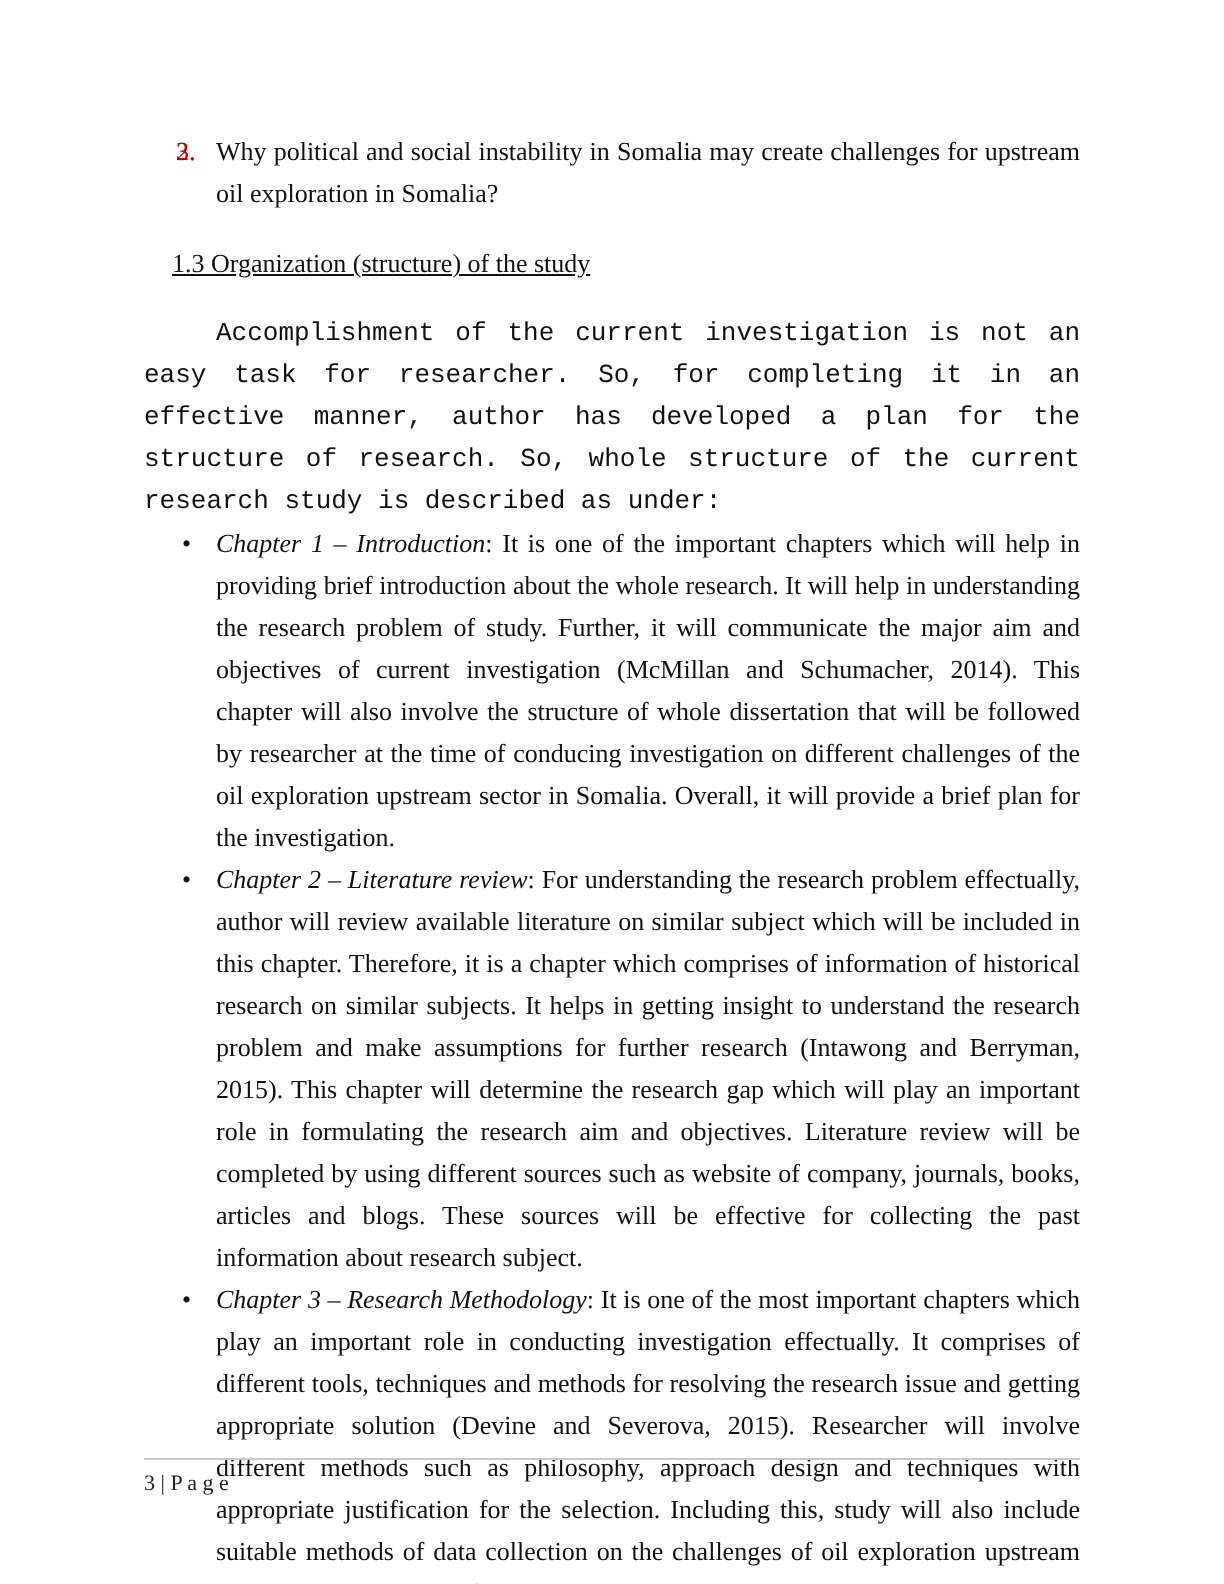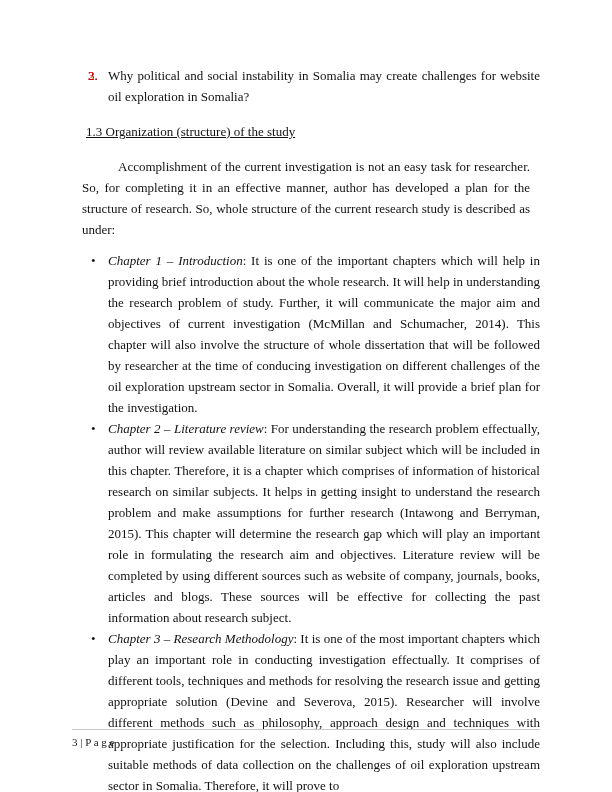--- a/index.html
+++ b/index.html
@@ -29,23 +29,24 @@
   }
   .numbered-item .num {
     position: absolute;
     left: 16px;
     top: 0;
     color: #C00000;
   }
   .section-heading { margin: 14px; }
   .section-heading span { text-decoration: underline; }
   .para {
-    margin: 10px;
+    margin: 0;
     text-align: justify;
     text-indent: 36px;
+    font-family: Liberation Mono, monospace;
   }
   .bullet-item {
     position: relative;
     padding-left: 36px;
     text-align: justify;
   }
   .bullet-item .marker {
     position: absolute;
     left: 19px;
     top: 0;
@@ -71,21 +72,21 @@
 
 <div class="page">
   <div class="content">
 
     <div class="numbered-item">
       <span class="num">2.</span>
     </div>
 
     <div class="numbered-item">
       <span class="num">3.</span>
-      <span>Why political and social instability in Somalia may create challenges for website oil exploration in Somalia?</span>
+      <span>Why political and social instability in Somalia may create challenges for upstream oil exploration in Somalia?</span>
     </div>
 
     <div class="section-heading">
       <span>1.3 Organization (structure) of the study</span>
     </div>
 
     <p class="para">Accomplishment of the current investigation is not an easy task for researcher. So, for completing it in an effective manner, author has developed a plan for the structure of research. So, whole structure of the current research study is described as under:</p>
 
     <div class="bullet-item">
       <span class="marker">•</span>

